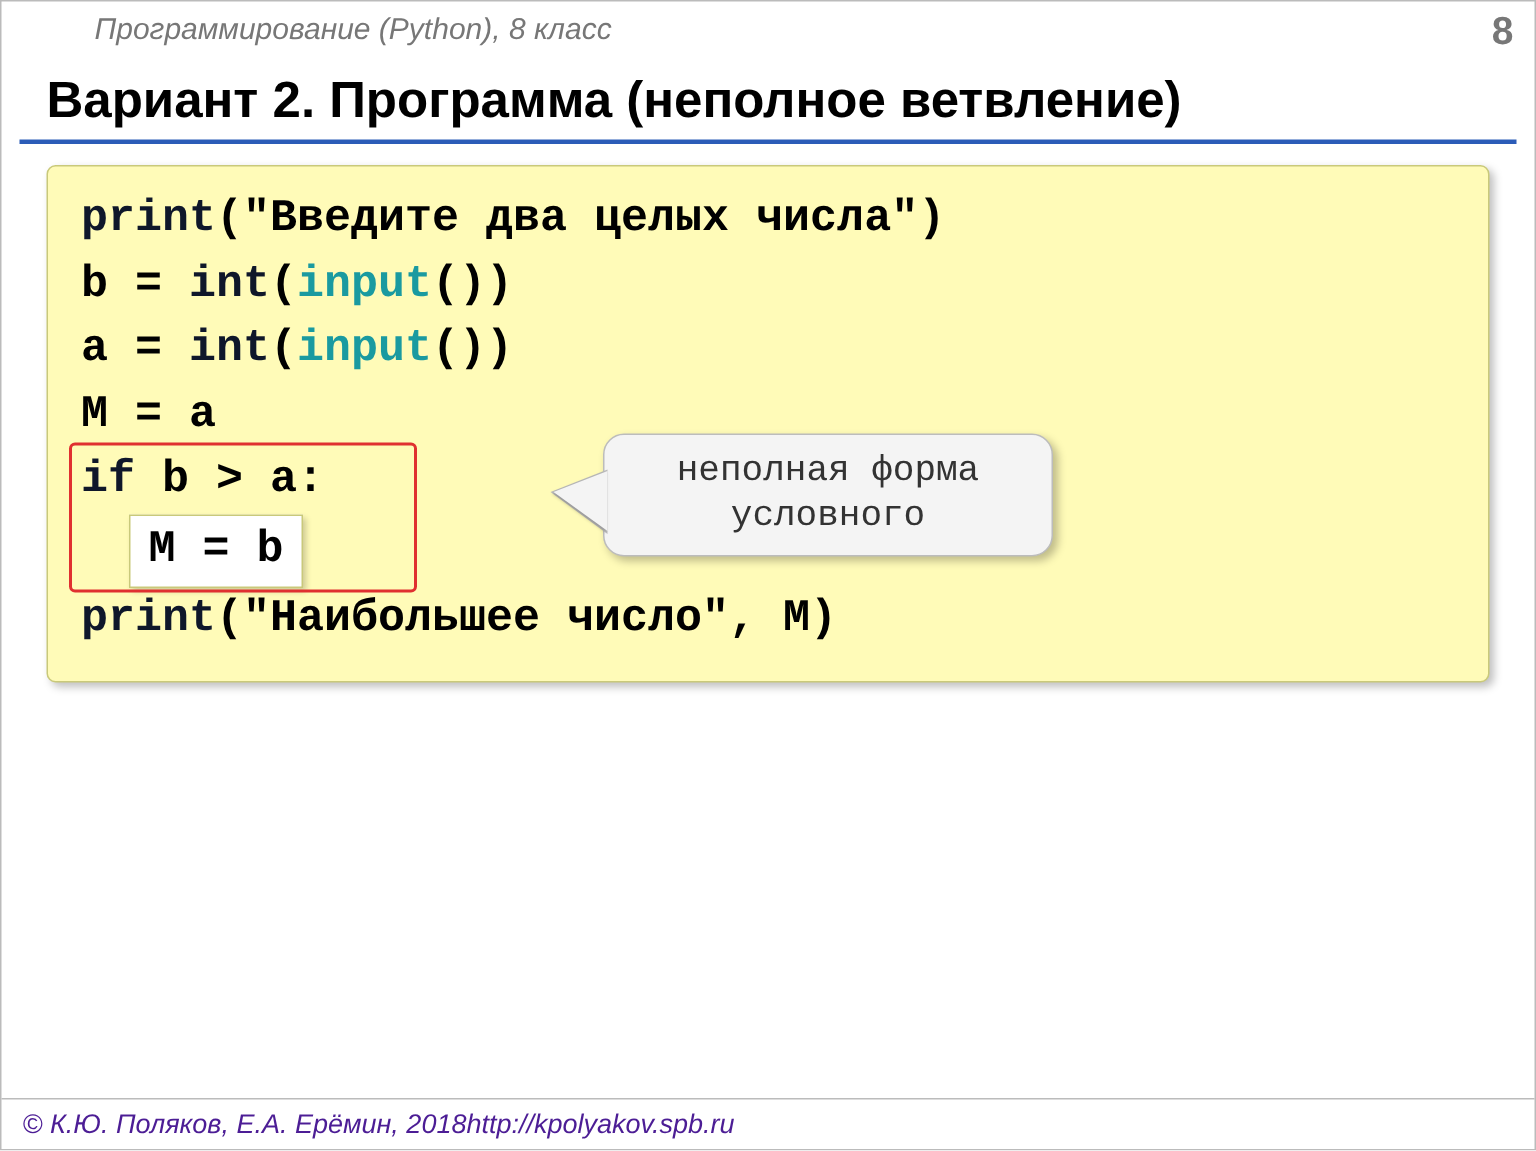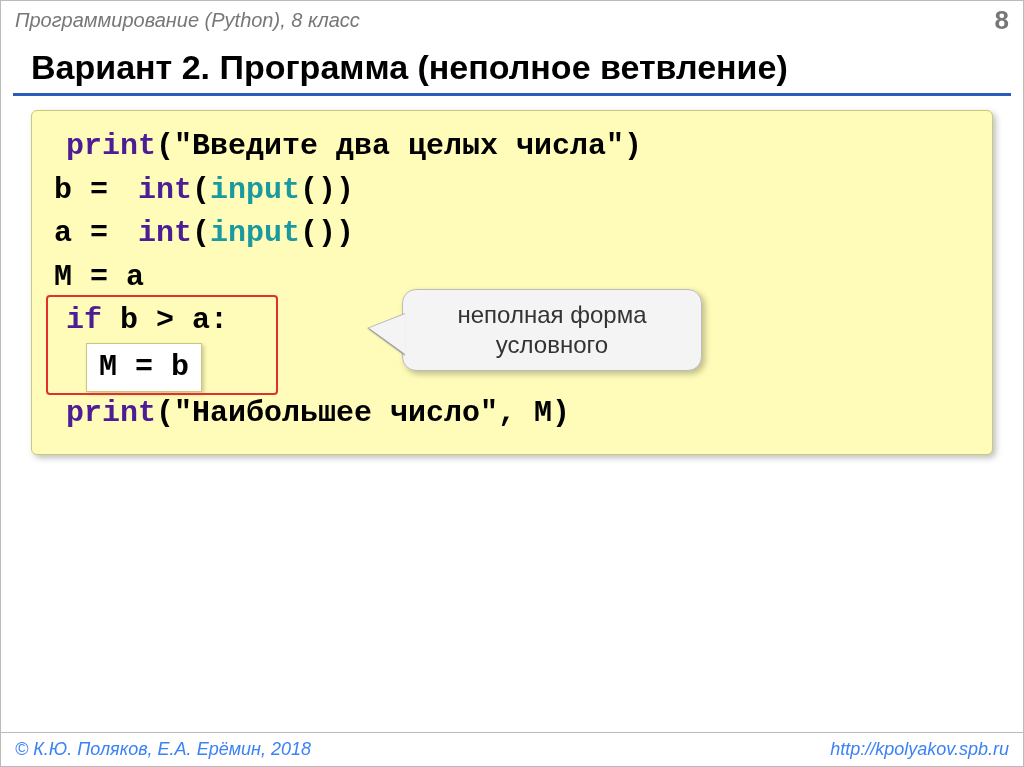--- a/index.html
+++ b/index.html
@@ -6,21 +6,21 @@
   html, body { width: 1024px; height: 767px; font-family: Arial, sans-serif; background: #fff; }
   .slide {
     width: 1024px; height: 767px;
     border: 1px solid #bbb;
     display: flex; flex-direction: column;
     position: relative;
   }
   .header {
     display: flex; justify-content: space-between; align-items: center;
     padding: 4px 14px 2px 14px;
-    color: #777; font-style: italic; font-size: 20px;
+    color: #777; font-style: italic; font-size: 20px; margin-left: 48px;
   }
   .header .page-num { font-size: 26px; font-weight: bold; font-style: normal; color: #777; }
   .title {
     font-size: 34px; font-weight: bold; color: #000;
     padding: 10px 30px 6px 30px;
   }
   .title-underline {
     height: 3px; background: #2b5cb8; margin: 0 12px 14px 12px;
   }
   .content {
@@ -30,21 +30,21 @@
     background: #fffbb8;
     border: 1px solid #c9c97a;
     border-radius: 6px;
     box-shadow: 3px 3px 6px rgba(0,0,0,0.25);
     padding: 14px 22px 18px 22px;
     font-family: "Courier New", monospace;
     font-size: 30px; font-weight: bold;
     line-height: 1.45;
     position: relative;
   }
-  .kw-blue { color: #4c1d95; margin-left: 12px; }
+  .kw-blue { color: #0f172a; }
   .kw-teal { color: #1a9aa0; }
   .txt-black { color: #000; }
   .red-frame {
     position: absolute;
     border: 2px solid #e03030;
     border-radius: 4px;
     pointer-events: none;
   }
   .inner-m {
     display: inline-block;
@@ -57,21 +57,21 @@
   .callout {
     position: absolute;
     top: 178px; left: 370px;
     width: 300px;
     background: #f4f4f4;
     border: 1px solid #bcbcbc;
     border-radius: 14px;
     box-shadow: 3px 3px 6px rgba(0,0,0,0.25);
     padding: 10px 14px;
     font-size: 24px; color: #333; text-align: center;
-    font-family: Liberation Sans, sans-serif; font-weight: normal;
+    font-family: Liberation Mono, monospace; font-weight: normal;
     line-height: 1.25;
   }
   .callout-tail {
     position: absolute;
     left: -34px; top: 24px;
     width: 0; height: 0;
     border-top: 14px solid transparent;
     border-bottom: 26px solid transparent;
     border-right: 36px solid #f4f4f4;
     filter: drop-shadow(-1px 1px 1px rgba(0,0,0,0.2));
@@ -79,23 +79,23 @@
   .callout-tail-border {
     position: absolute;
     left: -36px; top: 23px;
     width: 0; height: 0;
     border-top: 15px solid transparent;
     border-bottom: 28px solid transparent;
     border-right: 38px solid #bcbcbc;
   }
   .footer {
     border-top: 1px solid #bbb;
-    display: flex; justify-content: space-between; align-items: center;
+    display: flex; align-items: center;
     padding: 6px 14px;
-    color: #3b82f6; font-style: italic; font-size: 18px;
+    color: #4c1d95; font-style: italic; font-size: 18px;
   }
 </style>
 </head>
 <body>
 
 <div class="slide">
 
   <div class="header">
     <span>Программирование (Python), 8 класс</span>
     <span class="page-num">8</span>

